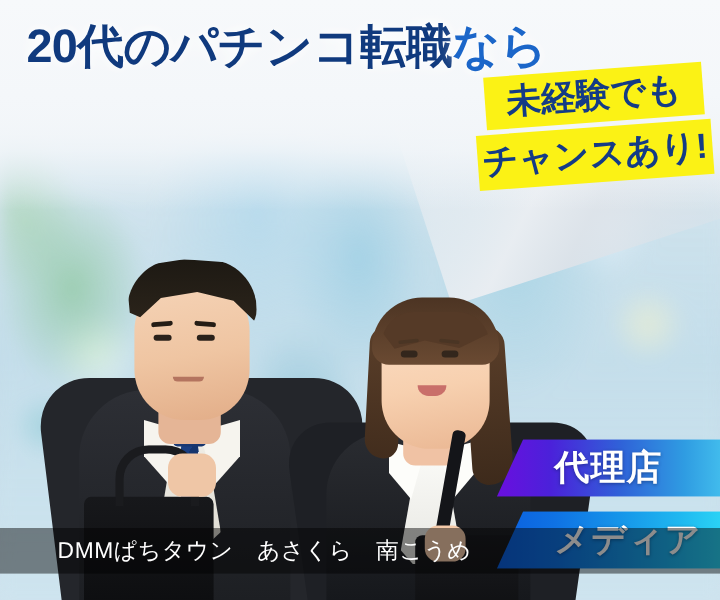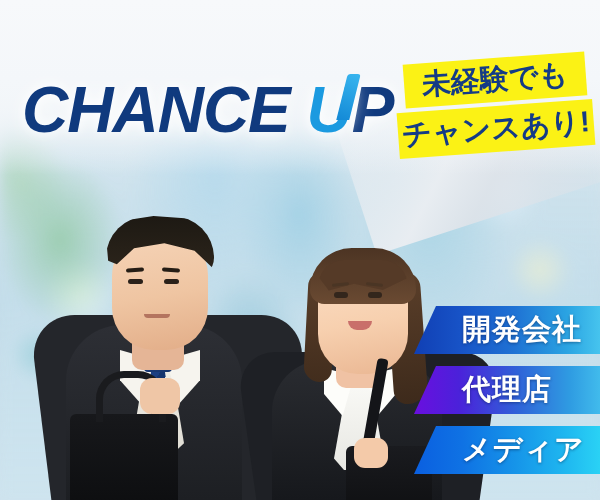--- a/index.html
+++ b/index.html
@@ -238,34 +238,34 @@
     <div class="w-browL"></div>
     <div class="w-browR"></div>
     <div class="w-eyeL"></div>
     <div class="w-eyeR"></div>
     <div class="w-mouth"></div>
     <div class="w-strap"></div>
     <div class="w-bag"></div>
     <div class="w-hand"></div>
   </div>
 
-
-  <div class="logo"><span class="logo-txt">CHANCE </span><span class="logo-txt logo-u">U</span><span class="logo-txt">P</span></div>
+  <div class="headline"><span>20代のパチンコ転職</span><span class="soft">なら</span></div>
+
 
   <div class="badge badge-1">
       <span>未経験でも</span>
     </div>
   <div class="badge badge-2">
       <span>チャンスあり!</span>
     </div>
 
-  <div class="cat cat-2">
-      <span class="cat-label">開発会社</span>
-    </div>
   <div class="cat cat-3">
       <span class="cat-label">代理店</span>
     </div>
   <div class="cat cat-4">
       <span class="cat-label">メディア</span>
     </div>
 
+  <div class="caption-bar">
+      <span class="caption-txt">DMMぱちタウン　あさくら　南こうめ</span>
+    </div>
 
 </div>
 
 </body></html>

